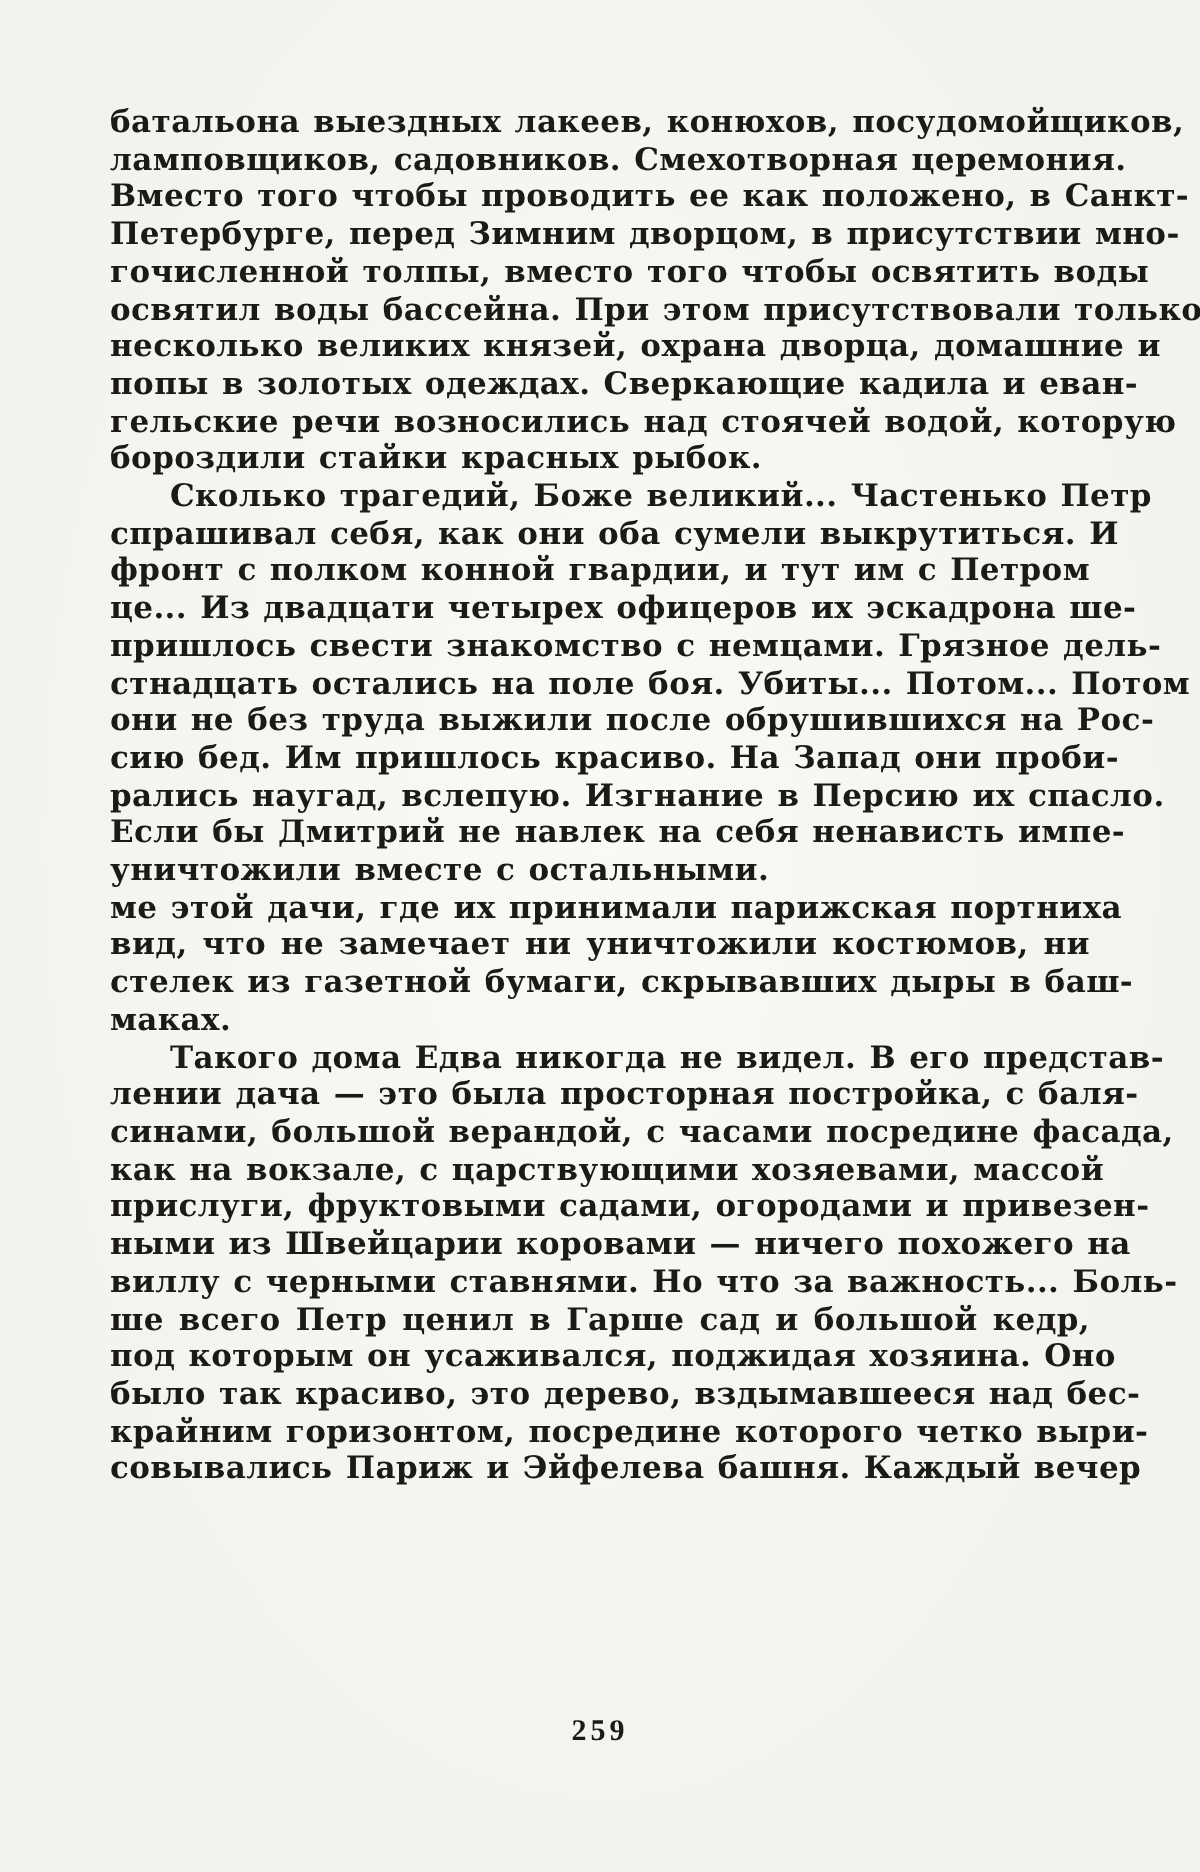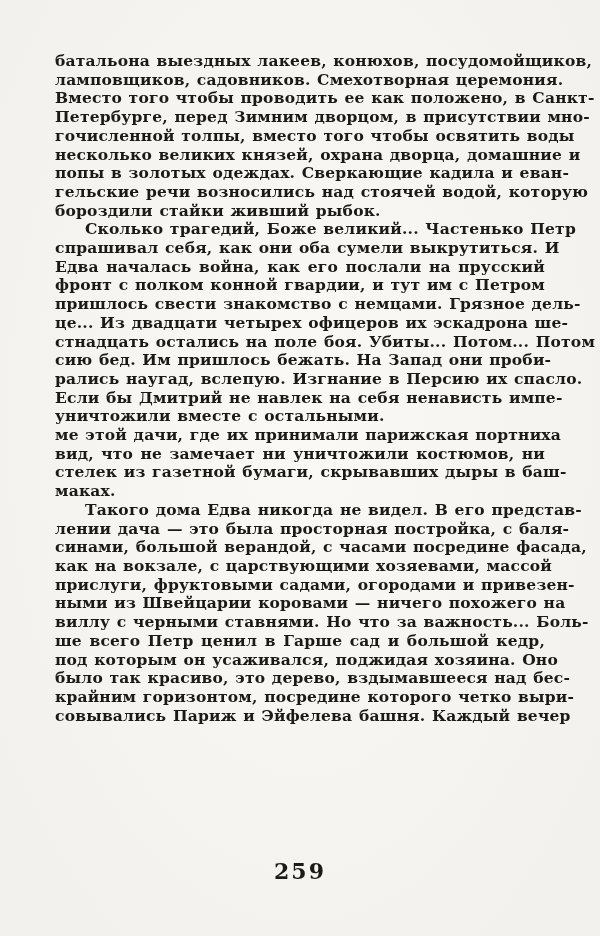--- a/index.html
+++ b/index.html
@@ -50,47 +50,49 @@
   .line.indent {
     text-indent: 30px;
   }
   .page-number {
     position: absolute;
     top: 858px;
     left: 0;
     width: 100%;
     text-align: center;
     color: var(--ink);
-    font-size: 22px;
+    font-size: 15px;
     font-weight: 600;
     letter-spacing: 2px;
+    font-family: Liberation Serif, serif;
   }
 </style>
 </head>
 <body>
 
 <div class="scan-page">
   <div class="text-block">
       <div class="line">батальона выездных лакеев, конюхов, посудомойщиков,</div>
       <div class="line">ламповщиков, садовников. Смехотворная церемония.</div>
       <div class="line">Вместо того чтобы проводить ее как положено, в Санкт-</div>
       <div class="line">Петербурге, перед Зимним дворцом, в присутствии мно-</div>
       <div class="line">гочисленной толпы, вместо того чтобы освятить воды</div>
+      <div class="line">освятил воды бассейна. При этом присутствовали только</div>
       <div class="line">несколько великих князей, охрана дворца, домашние и</div>
       <div class="line">попы в золотых одеждах. Сверкающие кадила и еван-</div>
       <div class="line">гельские речи возносились над стоячей водой, которую</div>
-      <div class="line para-end">бороздили стайки живший рыбок.</div>
+      <div class="line para-end">бороздили стайки красных рыбок.</div>
       <div class="line indent">Сколько трагедий, Боже великий... Частенько Петр</div>
       <div class="line">спрашивал себя, как они оба сумели выкрутиться. И</div>
-      <div class="line">Едва началась война, как его послали на прусский</div>
       <div class="line">фронт с полком конной гвардии, и тут им с Петром</div>
+      <div class="line">це... Из двадцати четырех офицеров их эскадрона ше-</div>
       <div class="line">пришлось свести знакомство с немцами. Грязное дель-</div>
-      <div class="line">це... Из двадцати четырех офицеров их эскадрона ше-</div>
       <div class="line">стнадцать остались на поле боя. Убиты... Потом... Потом</div>
-      <div class="line">сию бед. Им пришлось бежать. На Запад они проби-</div>
+      <div class="line">они не без труда выжили после обрушившихся на Рос-</div>
+      <div class="line">сию бед. Им пришлось красиво. На Запад они проби-</div>
       <div class="line">рались наугад, вслепую. Изгнание в Персию их спасло.</div>
       <div class="line">Если бы Дмитрий не навлек на себя ненависть импе-</div>
       <div class="line para-end">уничтожили вместе с остальными.</div>
       <div class="line">ме этой дачи, где их принимали парижская портниха</div>
       <div class="line">вид, что не замечает ни уничтожили костюмов, ни</div>
       <div class="line">стелек из газетной бумаги, скрывавших дыры в баш-</div>
       <div class="line para-end">маках.</div>
       <div class="line indent">Такого дома Едва никогда не видел. В его представ-</div>
       <div class="line">лении дача — это была просторная постройка, с баля-</div>
       <div class="line">синами, большой верандой, с часами посредине фасада,</div>

